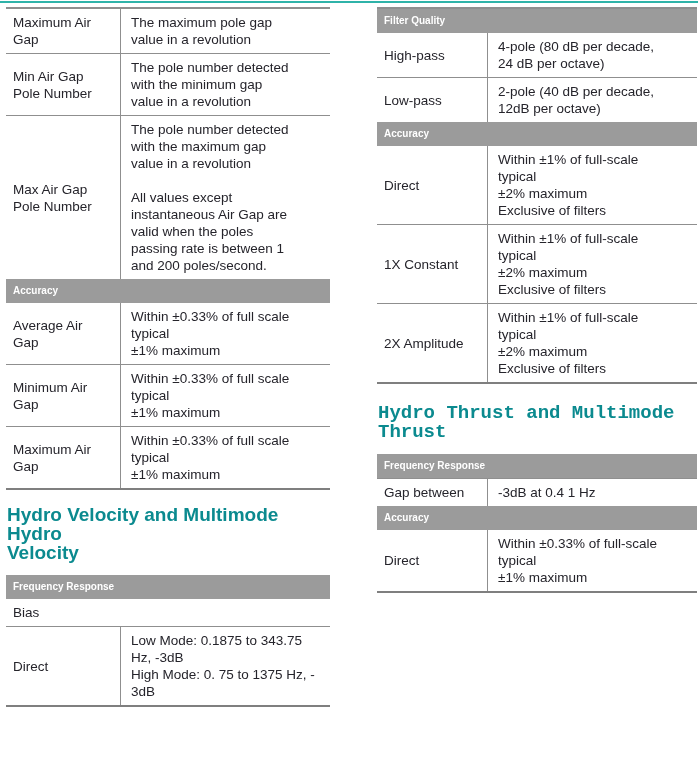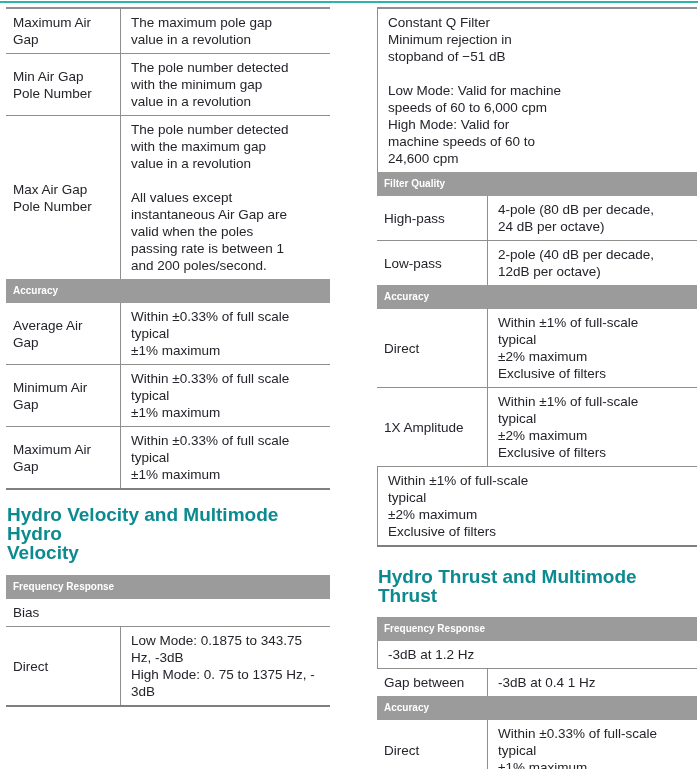--- a/index.html
+++ b/index.html
@@ -36,21 +36,21 @@
   .band{
     background:var(--band-bg);color:var(--band-text);
     font-weight:bold;font-size:10px;line-height:16px;
     padding:4px 7px;height:24px;display:flex;align-items:center;
   }
   .heading{
     color:var(--heading-color);font-weight:bold;
     font-size:19px;line-height:19px;
     margin:15px 0 13px 1px;white-space:pre-line;
   }
-  .heading.thrust{margin-top:20px;margin-bottom:12px;}
+  .heading.thrust{margin-top:20px;margin-bottom:12px;font-family:Liberation Mono, monospace;}
 </style>
 </head>
 <body>
 
 <div class="page">
   <div class="top-rule"></div>
   <div class="cols">
 
     <div class="col-left">
 
@@ -121,29 +121,20 @@
 3dB</div>
         </div>
       </div>
 
     </div>
 
     <div class="col-right">
 
       <div class="spec-table topline">
         <div class="row">
-          <div class="cell desc">Constant Q Filter
-Minimum rejection in
-stopband of −51 dB
-
-Low Mode: Valid for machine
-speeds of 60 to 6,000 cpm
-High Mode: Valid for
-machine speeds of 60 to
-24,600 cpm</div>
         </div>
         <div class="band">Filter Quality</div>
         <div class="row">
           <div class="cell label">High-pass</div>
           <div class="cell desc">4-pole (80 dB per decade,
 24 dB per octave)</div>
         </div>
         <div class="row">
           <div class="cell label">Low-pass</div>
           <div class="cell desc">2-pole (40 dB per decade,
@@ -151,40 +142,40 @@
         </div>
         <div class="band">Accuracy</div>
         <div class="row">
           <div class="cell label">Direct</div>
           <div class="cell desc">Within ±1% of full-scale
 typical
 ±2% maximum
 Exclusive of filters</div>
         </div>
         <div class="row">
-          <div class="cell label">1X Amplitude</div>
+          <div class="cell label">1X Constant</div>
           <div class="cell desc">Within ±1% of full-scale
 typical
 ±2% maximum
 Exclusive of filters</div>
         </div>
         <div class="row">
+          <div class="cell label">2X Amplitude</div>
           <div class="cell desc">Within ±1% of full-scale
 typical
 ±2% maximum
 Exclusive of filters</div>
         </div>
       </div>
 
       <div class="heading thrust">Hydro Thrust and Multimode Thrust</div>
 
       <div class="spec-table">
         <div class="band">Frequency Response</div>
         <div class="row">
-          <div class="cell desc">-3dB at 1.2 Hz</div>
         </div>
         <div class="row">
           <div class="cell label">Gap between</div>
           <div class="cell desc">-3dB at 0.4 1 Hz</div>
         </div>
         <div class="band">Accuracy</div>
         <div class="row">
           <div class="cell label">Direct</div>
           <div class="cell desc">Within ±0.33% of full-scale
 typical

